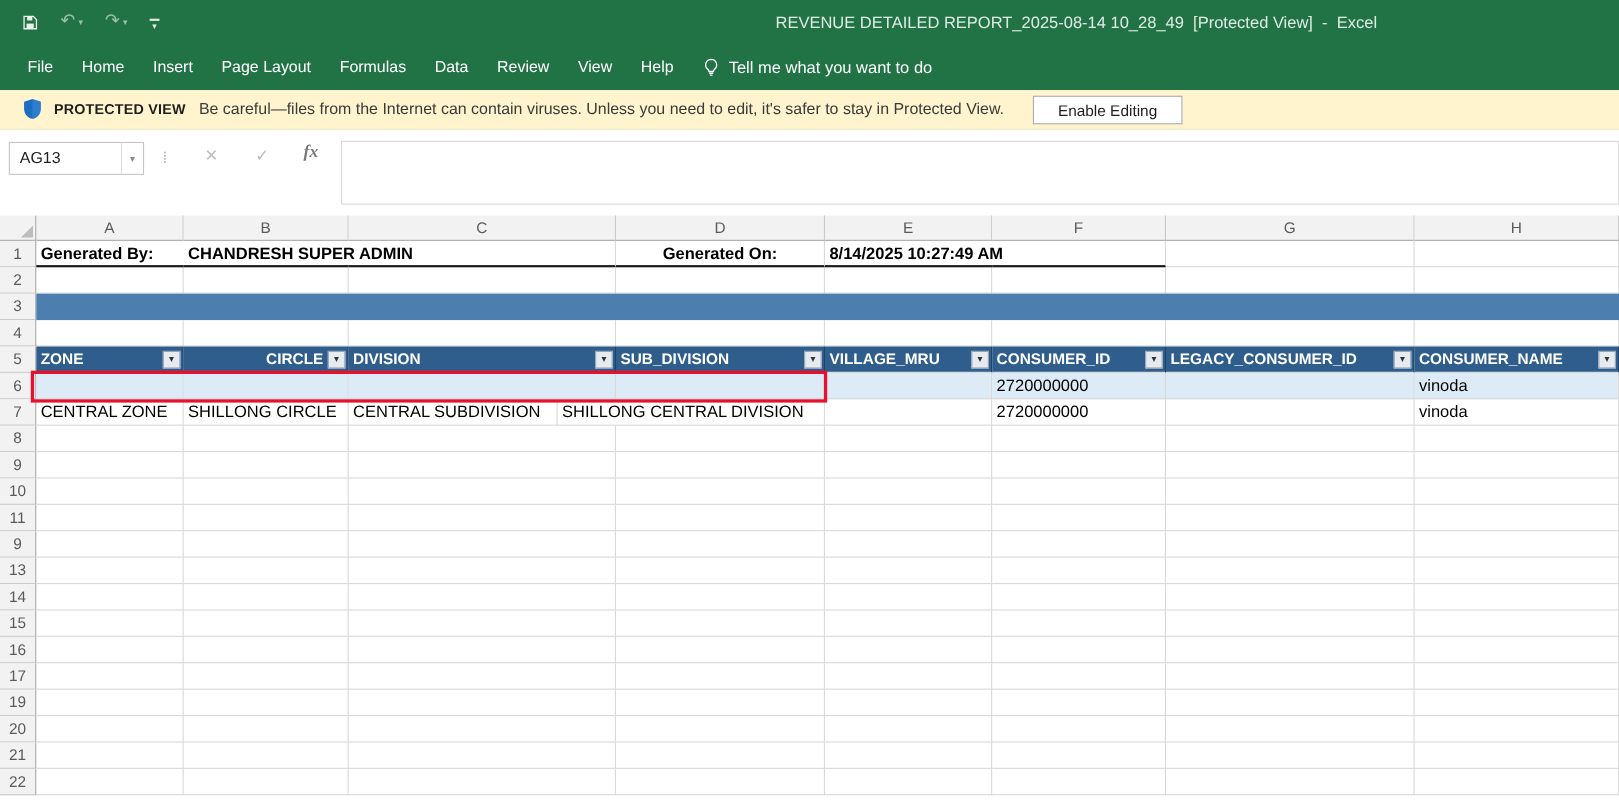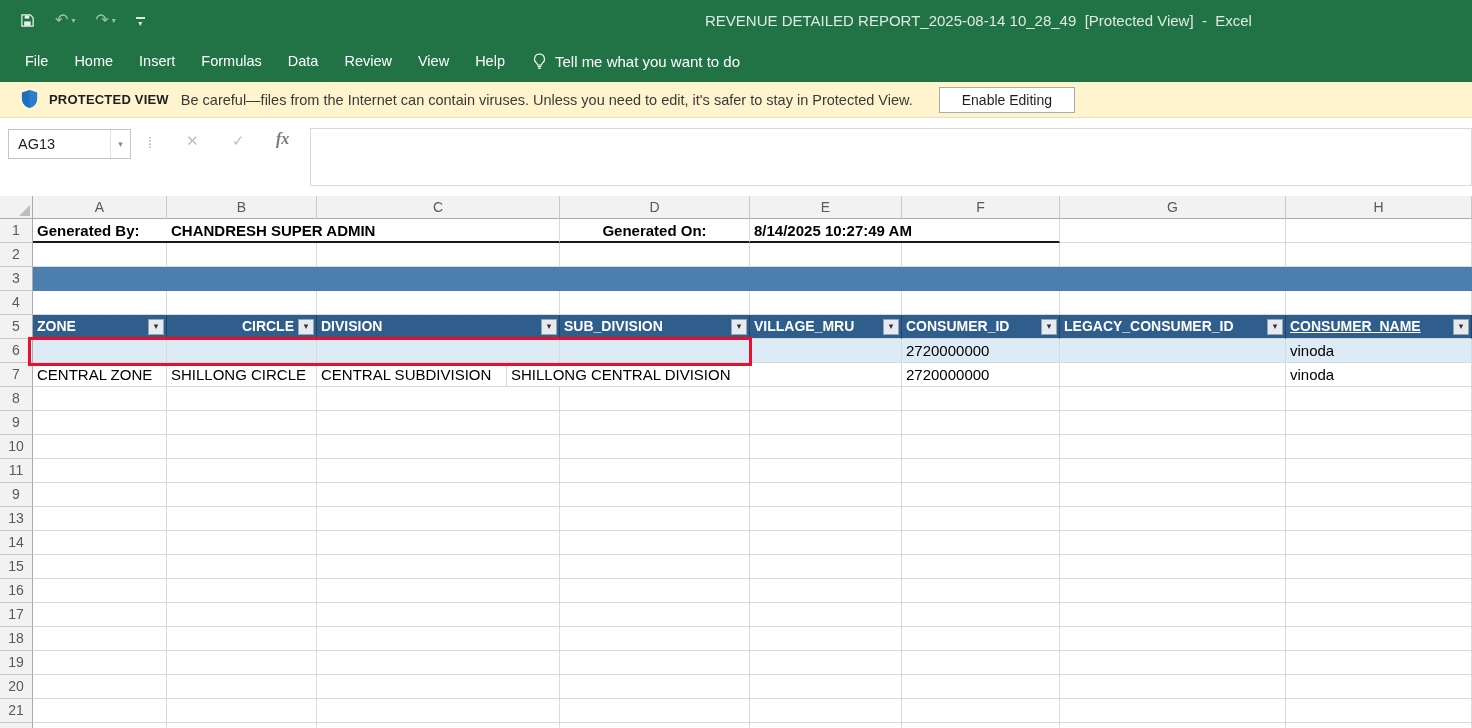--- a/index.html
+++ b/index.html
@@ -107,20 +107,21 @@
     </span>
   </div>
   <div class="title-text">REVENUE DETAILED REPORT_2025-08-14 10_28_49  [Protected View]  -  Excel</div>
 </div>
 
 <div class="ribbon">
   <div id="tabs" style="display:flex;height:100%;">
       <div class="tab">File</div>
       <div class="tab">Home</div>
       <div class="tab">Insert</div>
+      <div class="tab">Page Layout</div>
       <div class="tab">Formulas</div>
       <div class="tab">Data</div>
       <div class="tab">Review</div>
       <div class="tab">View</div>
       <div class="tab">Help</div>
     </div>
   <div class="tellme">
     <svg width="15" height="17" viewBox="0 0 14 17">
       <path d="M7 1a5 5 0 0 0-3.1 8.9c.7.6 1.1 1.3 1.1 2.1h4c0-.8.4-1.5 1.1-2.1A5 5 0 0 0 7 1z" fill="none" stroke="#fff" stroke-width="1.2"></path>
       <path d="M5.2 13.6h3.6M5.8 15.3h2.4" stroke="#fff" stroke-width="1.2" fill="none"></path>
@@ -206,21 +207,21 @@
     </div>
     <div class="sheet-row">
       <div class="row-num">5</div>
       <div class="cell th" style="width: 134px;"><span>ZONE</span><div class="filter-btn">▾</div></div>
       <div class="cell th" style="width: 150px; text-align: right;"><span>CIRCLE</span><div class="filter-btn">▾</div></div>
       <div class="cell th" style="width: 243px;"><span>DIVISION</span><div class="filter-btn">▾</div></div>
       <div class="cell th" style="width: 190px;"><span>SUB_DIVISION</span><div class="filter-btn">▾</div></div>
       <div class="cell th" style="width: 152px;"><span>VILLAGE_MRU</span><div class="filter-btn">▾</div></div>
       <div class="cell th" style="width: 158px;"><span>CONSUMER_ID</span><div class="filter-btn">▾</div></div>
       <div class="cell th" style="width: 226px;"><span>LEGACY_CONSUMER_ID</span><div class="filter-btn">▾</div></div>
-      <div class="cell th" style="width: 186px; text-decoration: underline;"><span>CONSUMER_NAME</span><div class="filter-btn">▾</div></div>
+      <div class="cell th" style="width: 186px;"><span>CONSUMER_NAME</span><div class="filter-btn">▾</div></div>
     </div>
     <div class="sheet-row">
       <div class="row-num">6</div>
       <div class="cell hl" style="width: 134px;"></div>
       <div class="cell hl" style="width: 150px;"></div>
       <div class="cell hl" style="width: 243px;"></div>
       <div class="cell hl" style="width: 190px;"></div>
       <div class="cell hl" style="width: 152px;"></div>
       <div class="cell hl" style="width: 158px;">2720000000</div>
       <div class="cell hl" style="width: 226px;"></div>
@@ -341,31 +342,20 @@
       <div class="cell" style="width: 134px;"></div>
       <div class="cell" style="width: 150px;"></div>
       <div class="cell" style="width: 243px;"></div>
       <div class="cell" style="width: 190px;"></div>
       <div class="cell" style="width: 152px;"></div>
       <div class="cell" style="width: 158px;"></div>
       <div class="cell" style="width: 226px;"></div>
       <div class="cell" style="width: 186px;"></div>
     </div>
     <div class="sheet-row">
-      <div class="row-num">18</div>
-      <div class="cell" style="width: 134px;"></div>
-      <div class="cell" style="width: 150px;"></div>
-      <div class="cell" style="width: 243px;"></div>
-      <div class="cell" style="width: 190px;"></div>
-      <div class="cell" style="width: 152px;"></div>
-      <div class="cell" style="width: 158px;"></div>
-      <div class="cell" style="width: 226px;"></div>
-      <div class="cell" style="width: 186px;"></div>
-    </div>
-    <div class="sheet-row">
       <div class="row-num">19</div>
       <div class="cell" style="width: 134px;"></div>
       <div class="cell" style="width: 150px;"></div>
       <div class="cell" style="width: 243px;"></div>
       <div class="cell" style="width: 190px;"></div>
       <div class="cell" style="width: 152px;"></div>
       <div class="cell" style="width: 158px;"></div>
       <div class="cell" style="width: 226px;"></div>
       <div class="cell" style="width: 186px;"></div>
     </div>

